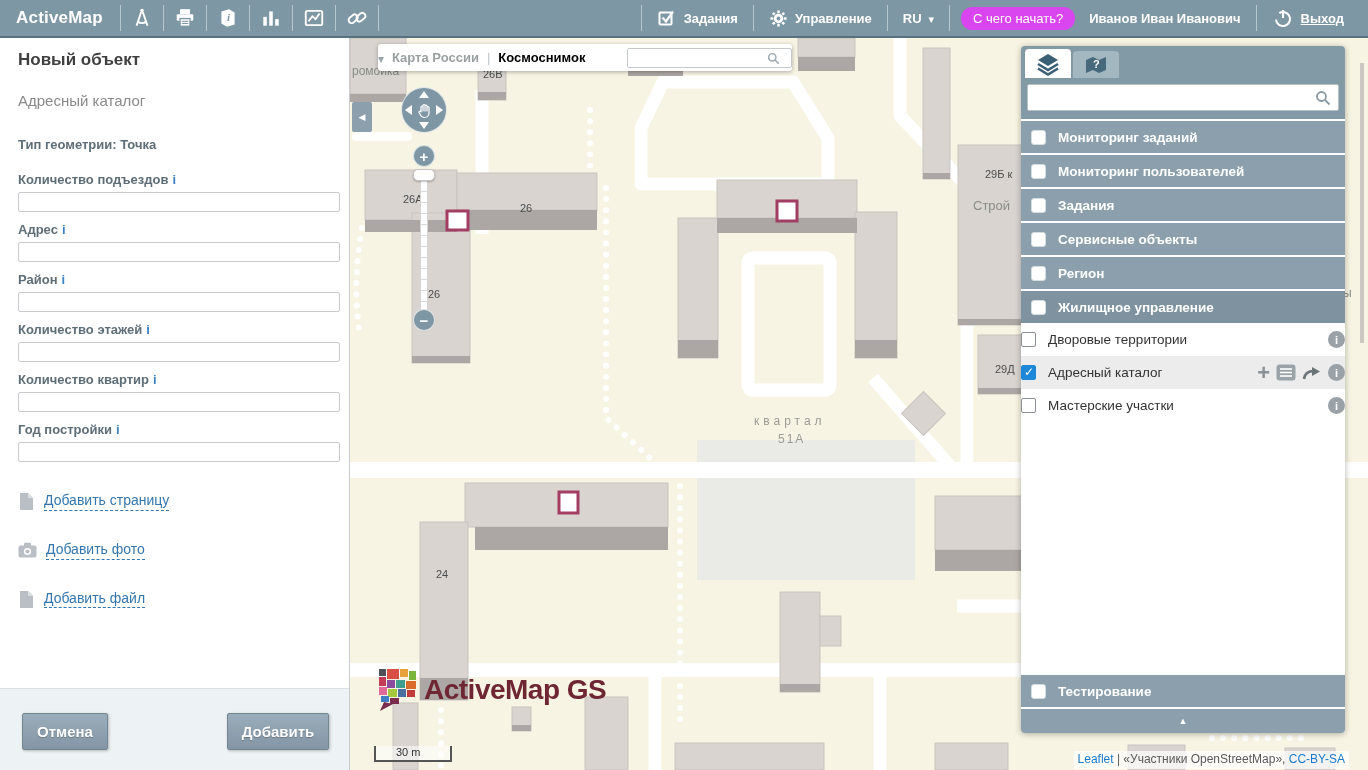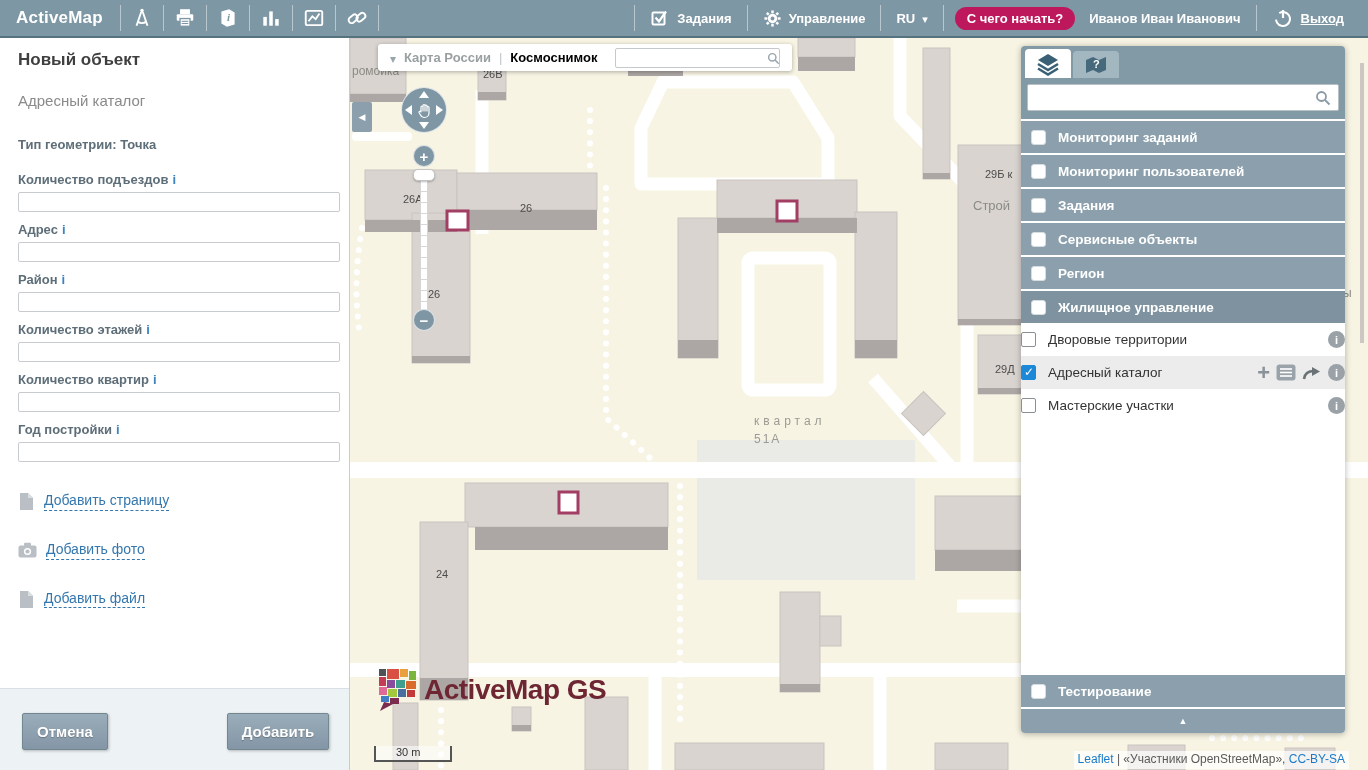--- a/index.html
+++ b/index.html
@@ -7,21 +7,21 @@
   #app { position:relative; width:1368px; height:770px; background:#F7F4E3; }
 
   
   #toolbar { position:absolute; left:0; top:0; width:1368px; height:38px;
     background:#7E97A4; border-bottom:2px solid #57727F; display:flex; align-items:center; z-index:30; }
   .brand { color:#fff; font-weight:bold; font-size:17px; padding:0 16px; letter-spacing:.2px; }
   .tdiv { width:1px; height:26px; background:rgba(255,255,255,.45); margin:0 1px; }
   .tbtn { width:40px; height:36px; display:flex; align-items:center; justify-content:center; cursor:pointer; }
   .tspacer { flex:1; }
   .titem { display:flex; align-items:center; gap:7px; color:#fff; font-weight:bold; font-size:13px; padding:0 14px; height:36px; cursor:pointer; white-space:nowrap; }
-  .pill { background:#be185d; border-radius:12px; padding:4px 12px; color:#fff; font-weight:bold; font-size:13px; cursor:pointer; white-space:nowrap; }
+  .pill { background:#d946ef; border-radius:12px; padding:4px 12px; color:#fff; font-weight:normal; font-size:13px; cursor:pointer; white-space:nowrap; }
   .username { color:#fff; font-weight:bold; font-size:13px; padding:0 14px; white-space:nowrap; }
   .logout-lbl { text-decoration:underline; }
   .caret-down::before { content:"▾"; color:#fff; font-size:11px; }
 
   
   #form-panel { position:absolute; left:0; top:38px; width:350px; height:732px; background:#fff;
     border-right:1px solid #C6CCD0; z-index:20; }
   .fp-inner { padding:12px 10px 0 18px; }
   .fp-title { font-size:17px; font-weight:bold; color:#3F3F3F; margin-bottom:22px; }
   .fp-subtitle { font-size:15px; color:#8A8A8A; margin-bottom:28px; }
@@ -41,21 +41,21 @@
   #btn-submit { right:20px; width:102px; }
 
   
   #map { position:absolute; left:350px; top:38px; width:1018px; height:732px; background:#F7F4E3; overflow:hidden; }
   #map svg.mapart { position:absolute; left:0; top:0; z-index:1; }
   .mlbl { position:absolute; z-index:2; font-size:11px; color:#4C4C4C; white-space:nowrap; }
   .mlbl.soft { color:#8B8B85; font-size:12px; }
   .mlbl.area { color:#9B9B93; font-size:12px; letter-spacing:4px; }
 
   #base-bar { position:absolute; left:28px; top:6px; width:414px; height:27px; background:#fff; border-radius:3px;
-    box-shadow:0 1px 4px rgba(0,0,0,.3); display:flex; align-items:center; z-index:6; padding:0 12px; gap:8px; }
+    box-shadow:0 1px 4px rgba(0,0,0,.3); display:flex; align-items:center; z-index:6; padding:0 0; gap:8px; }
   .base-caret::before { content:"▾"; color:#9AA5AB; font-size:12px; }
   .base-inactive { color:#9AA0A0; font-weight:bold; font-size:13px; cursor:pointer; }
   .base-sep { color:#BFC5C8; font-size:13px; }
   .base-active { color:#000000; font-weight:bold; font-size:13px; cursor:pointer; }
   #map-search { margin-left:auto; width:165px; height:20px; border:1px solid #C5C9CB; border-radius:2px; padding:0 20px 0 5px; font-size:12px; }
   .map-search-mag { position:absolute; right:12px; top:8px; }
 
   .ctl { position:absolute; z-index:5; }
   #collapse-btn { left:2px; top:64px; width:20px; height:30px; background:#8BA0AC; border-radius:2px;
     display:flex; align-items:center; justify-content:center; cursor:pointer; }
@@ -365,21 +365,21 @@
         <rect x="209" y="454" width="19" height="21"></rect>
       </g>
     </svg>
 
     <div class="mlbl soft" style="left:2px;top:26px">ромойка</div>
     <div class="mlbl" style="left:133px;top:30px">26В</div>
     <div class="mlbl" style="left:53px;top:155px">26А</div>
     <div class="mlbl" style="left:170px;top:164px">26</div>
     <div class="mlbl" style="left:78px;top:250px">26</div>
     <div class="mlbl area" style="left:404px;top:376px">квартал</div>
-    <div class="mlbl area" style="left:404px;top:394px;letter-spacing:2px">51А</div>
+    <div class="mlbl area" style="left:428px;top:394px;letter-spacing:2px">51А</div>
     <div class="mlbl" style="left:635px;top:130px">29Б к</div>
     <div class="mlbl soft" style="left:623px;top:160px;font-size:13px">Строй</div>
     <div class="mlbl" style="left:645px;top:325px">29Д</div>
     <div class="mlbl" style="left:86px;top:530px">24</div>
     <div class="mlbl soft" style="left:993px;top:248px">ы</div>
 
     <div id="base-bar">
       <span class="base-caret"></span>
       <span class="base-inactive">Карта России</span>
       <span class="base-sep">|</span>

